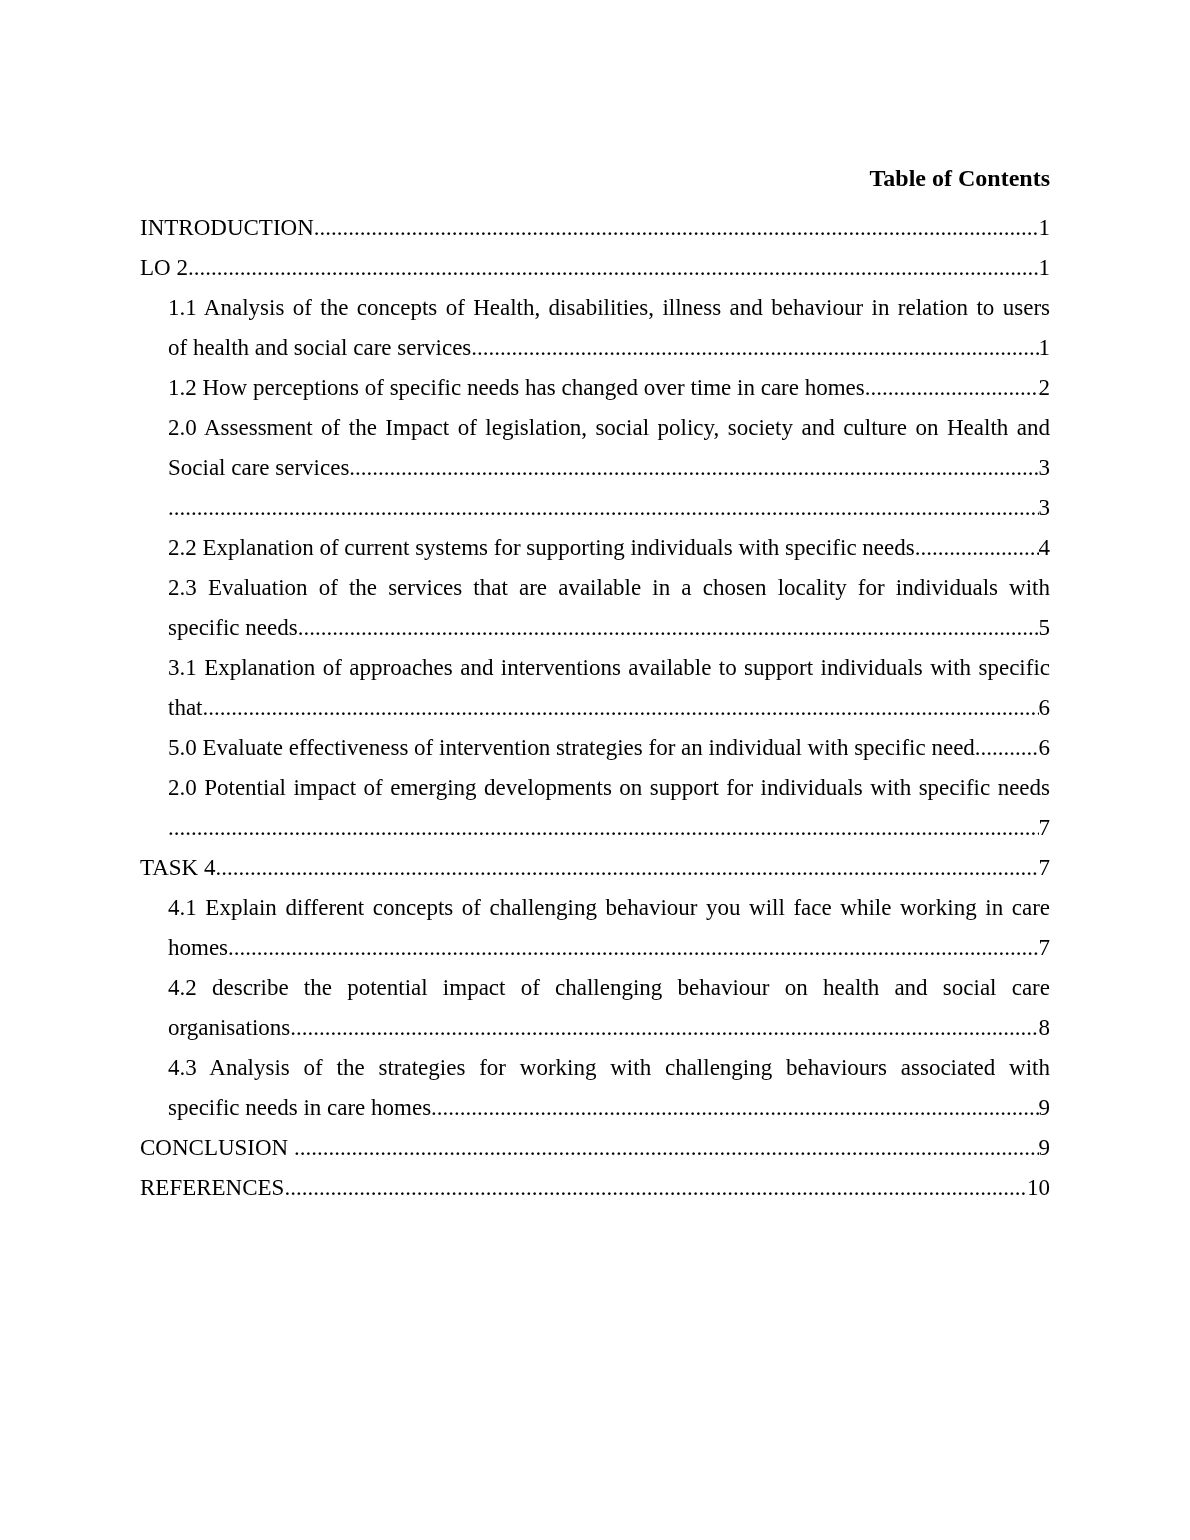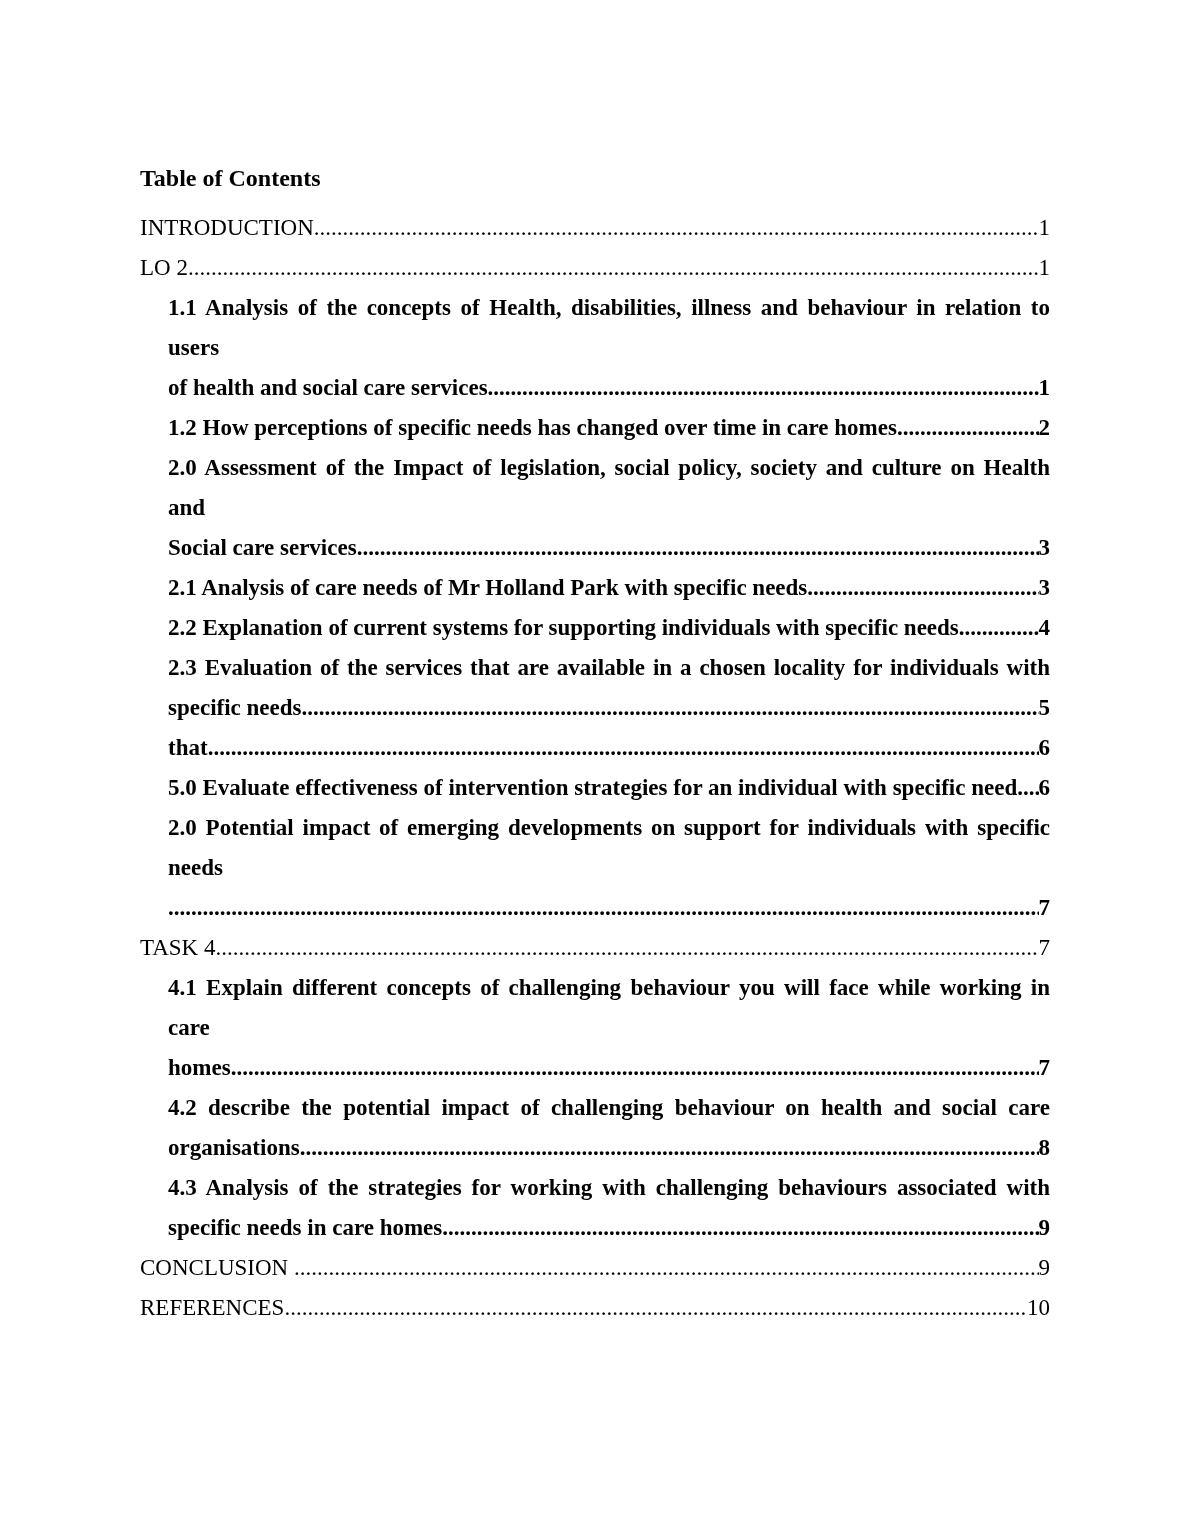--- a/index.html
+++ b/index.html
@@ -13,29 +13,29 @@
   .page {
     width: 1190px;
     height: 1540px;
     padding: 162px 140px 0 140px;
     background: #ffffff;
     overflow: hidden;
   }
   .doc-title {
     font-size: 24px;
     font-weight: bold;
-    text-align: left;
+    text-align: right;
     line-height: 32px;
     margin-bottom: 14px;
   }
   .toc {
     font-size: 23px;
   }
   .entry { }
-  .entry.indent { padding-left: 28px; font-weight: bold; }
+  .entry.indent { padding-left: 28px; }
   .jline {
     line-height: 40px;
     text-align: justify;
     text-align-last: justify;
     white-space: normal;
   }
   .lline {
     line-height: 40px;
     display: flex;
     align-items: flex-end;
@@ -94,41 +94,41 @@
       <div class="entry indent">
         <div class="jline">2.0 Assessment of the Impact of legislation, social policy, society and culture on Health and</div>
         <div class="lline">
           <span class="txt">Social care services</span>
           <span class="dots"></span>
           <span class="pg">3</span>
         </div>
       </div>
       <div class="entry indent">
         <div class="lline">
-          <span class="txt">2.1 Analysis of care needs of Mr Holland Park with specific needs</span>
           <span class="dots"></span>
           <span class="pg">3</span>
         </div>
       </div>
       <div class="entry indent">
         <div class="lline">
           <span class="txt">2.2 Explanation of current systems for supporting individuals with specific needs</span>
           <span class="dots"></span>
           <span class="pg">4</span>
         </div>
       </div>
       <div class="entry indent">
         <div class="jline">2.3 Evaluation of the services that are available in a chosen locality for individuals with</div>
         <div class="lline">
           <span class="txt">specific needs</span>
           <span class="dots"></span>
           <span class="pg">5</span>
         </div>
       </div>
       <div class="entry indent">
+        <div class="jline">3.1 Explanation of approaches and interventions available to support individuals with specific</div>
         <div class="lline">
           <span class="txt">that</span>
           <span class="dots"></span>
           <span class="pg">6</span>
         </div>
       </div>
       <div class="entry indent">
         <div class="lline">
           <span class="txt">5.0 Evaluate effectiveness of intervention strategies for an individual with specific need</span>
           <span class="dots"></span>

